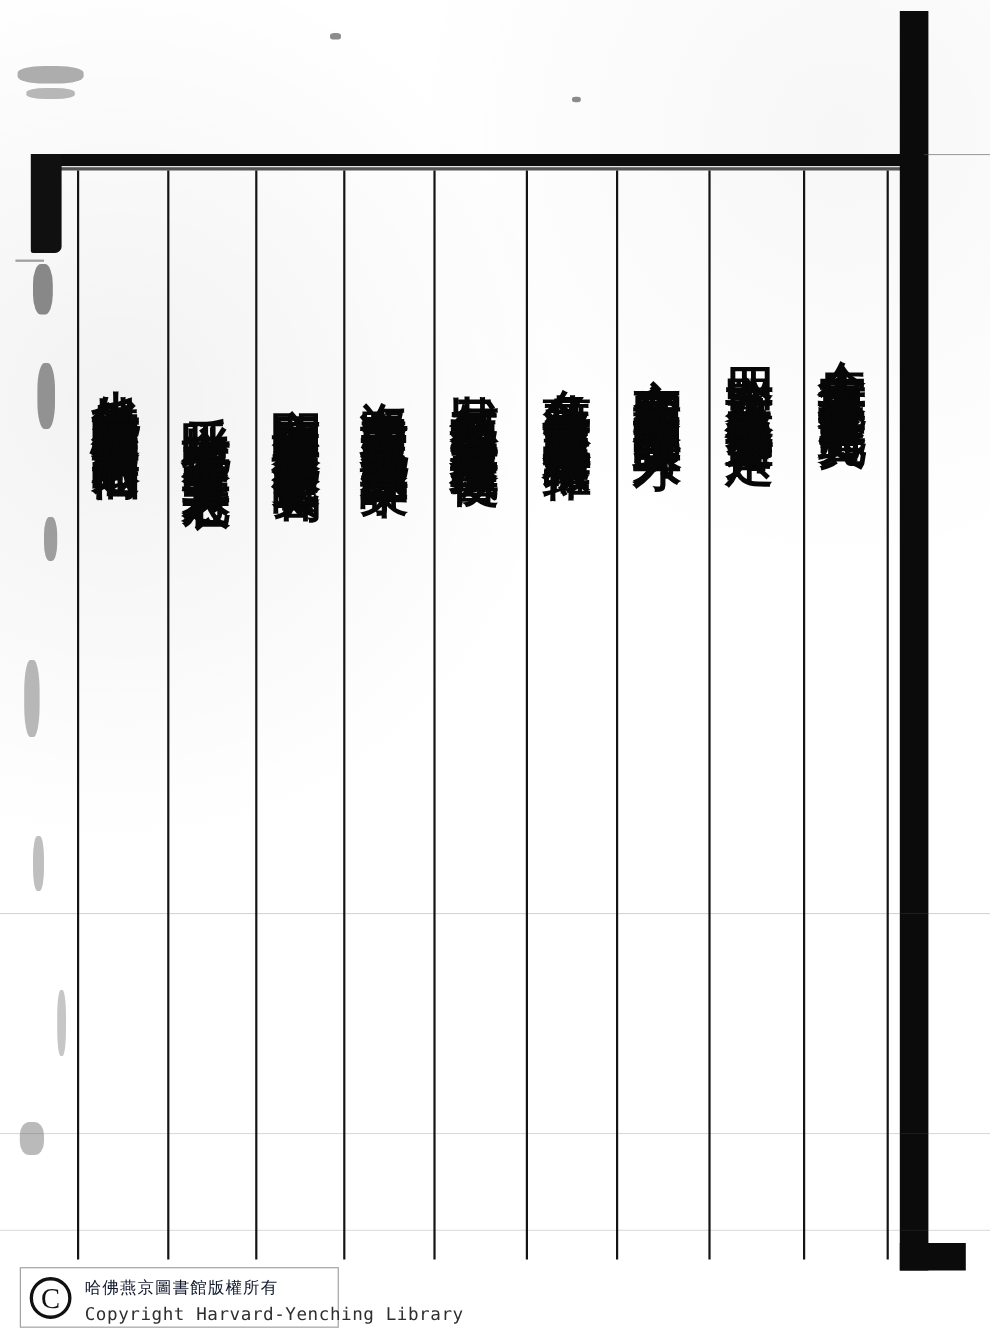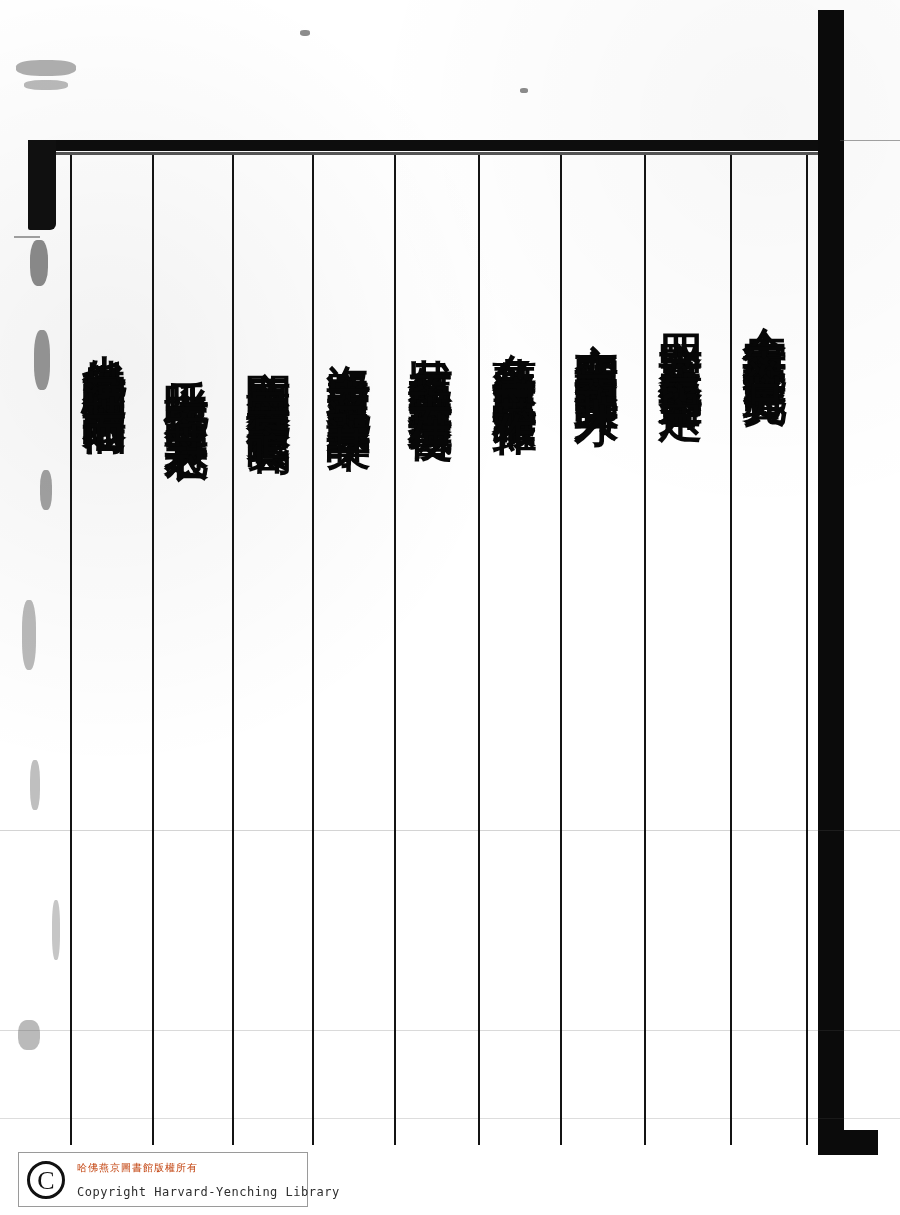--- a/index.html
+++ b/index.html
@@ -134,31 +134,31 @@
     font-family: "Liberation Serif", serif;
     text-align: center;
     line-height: 34px;
     box-sizing: border-box;
   }
   .stamp-cn {
     position: absolute;
     left: 58px;
     top: 8px;
     font-family: Liberation Mono, monospace;
-    font-size: 10px;
+    font-size: 15px;
     letter-spacing: 1px;
-    color: #c2410c;
+    color: #0f172a;
     white-space: nowrap;
   }
   .stamp-en {
     position: absolute;
     left: 58px;
     top: 32px;
     font-family: "DejaVu Sans Mono", monospace;
-    font-size: 12px;
+    font-size: 16px;
     letter-spacing: .5px;
     color: #2e2e2e;
     white-space: nowrap;
   }
 </style>
 </head>
 <body>
 
 <div id="page">
 

